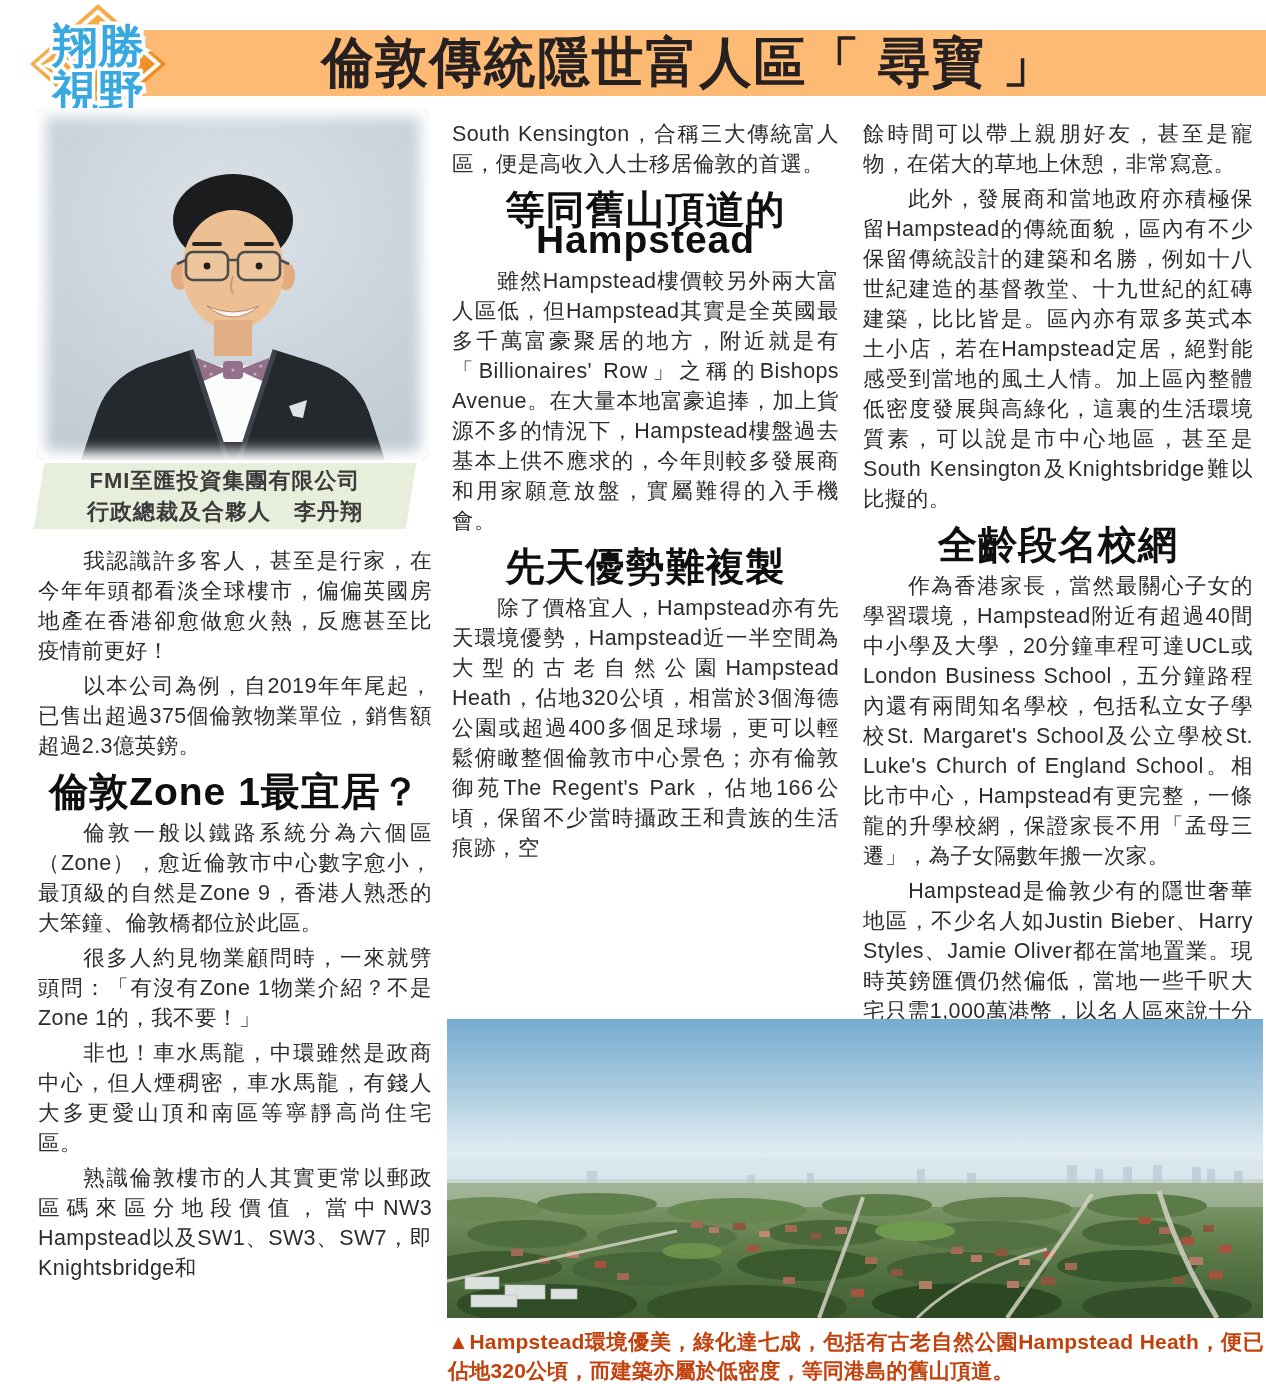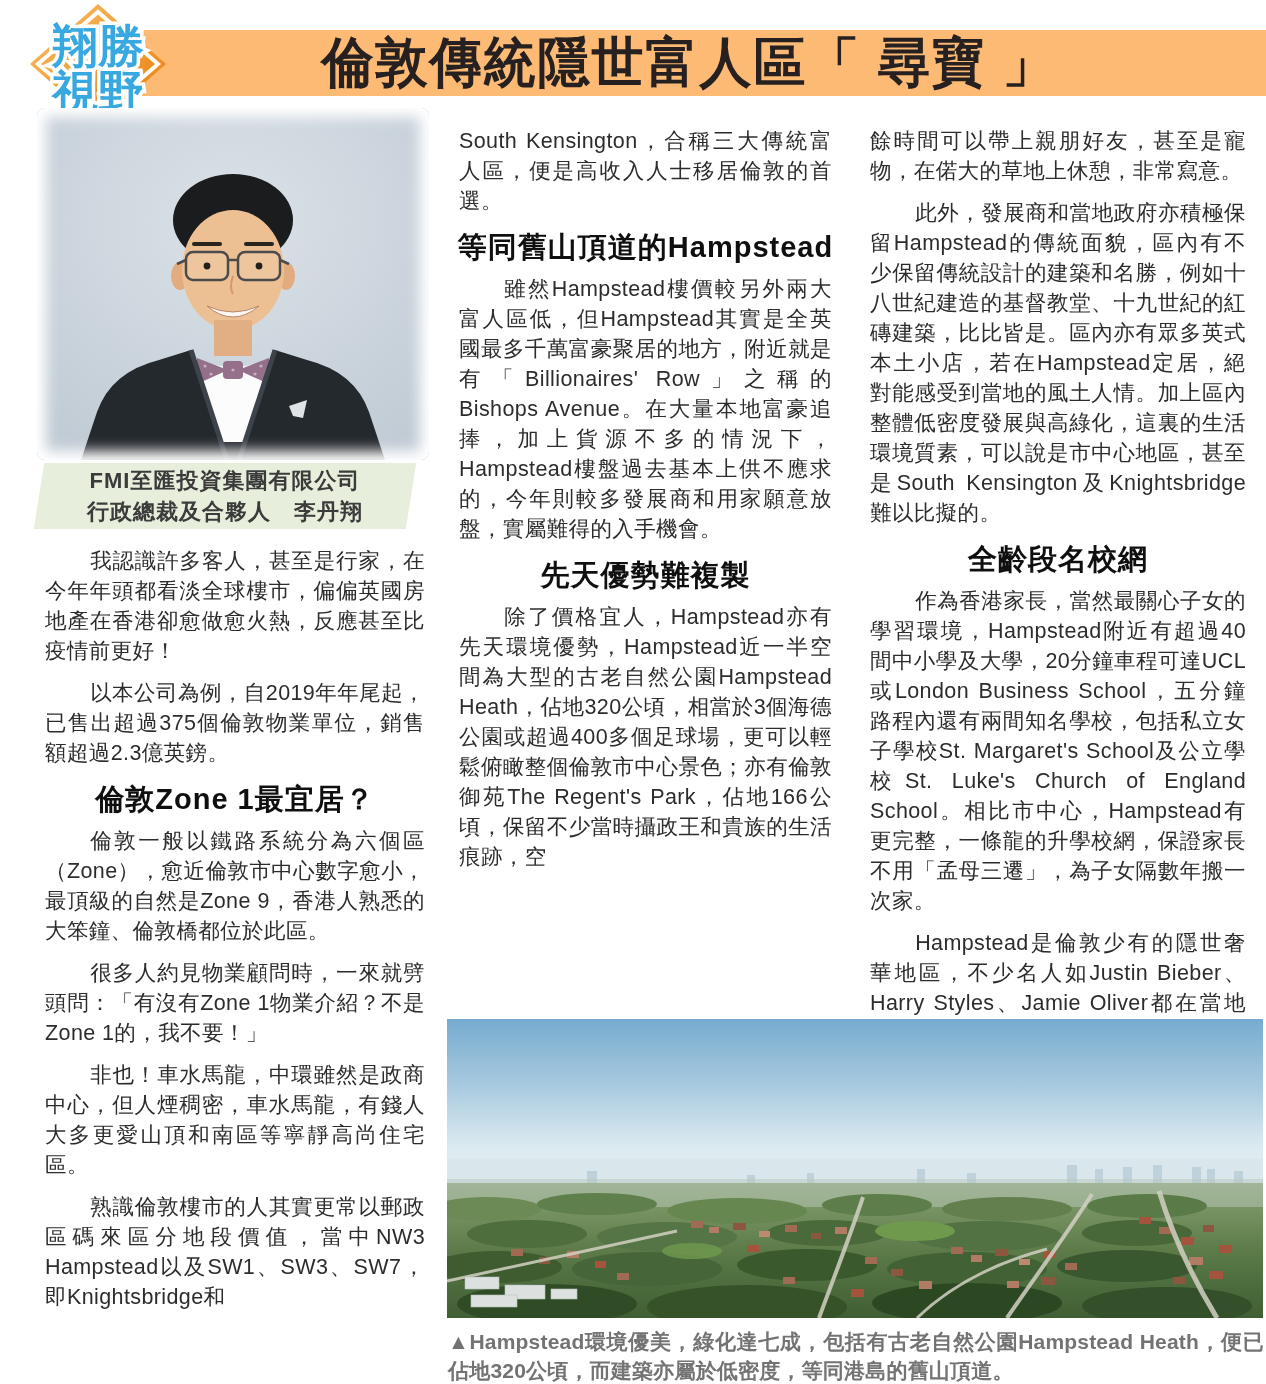--- a/index.html
+++ b/index.html
@@ -15,24 +15,24 @@
   .main-title {
     font-size:52px; font-weight:900; color:#262120; letter-spacing:2px;
     white-space:nowrap; transform:scaleY(1.04);
   }
   .logo { position:absolute; left:28px; top:2px; width:140px; height:124px; }
   
   .col {
     position:absolute; text-align:justify; font-size:21.5px; line-height:30px;
     color:#2c2c2c; letter-spacing:0.4px;
   }
-  .col p { margin:12px; text-indent:2.1em; }
+  .col p { margin:5px; text-indent:2.1em; }
   .col p.noindent { text-indent:0; }
   .col h2 {
-    font-size:29px; font-weight:bold; text-align:center; text-indent:0;
+    font-size:39px; font-weight:bold; text-align:center; text-indent:0;
     margin:16px 0 11px 0; color:#0f0f0f; letter-spacing:1px;
   }
   #col1 { left:33px;  top:108px; width:404px; height:1276px; overflow:hidden; }
   #col2 { left:447px; top:114px; width:397px; height:904px;  overflow:hidden; }
   #col3 { left:858px; top:114px; width:400px; height:916px;  overflow:hidden; }
   .coltext { margin-top:17px; }
   
   .portrait-wrap {
     position:relative; width:392px; height:352px; margin-left:4px;
     border-radius:8px; overflow:hidden;
@@ -49,21 +49,21 @@
     transform:skewX(9deg); text-align:center; font-weight:bold;
     color:#3b3b3b; font-size:22px; line-height:31px; letter-spacing:1px;
   }
   
   .aerial {
     position:absolute; left:447px; top:1019px; width:816px; height:299px;
     overflow:hidden;
   }
   .aerial-caption {
     position:absolute; left:448px; top:1327px; width:816px;
-    font-size:21px; font-weight:bold; line-height:29px; color:#737373;
+    font-size:21px; font-weight:bold; line-height:29px; color:#c2410c;
     text-align:justify; letter-spacing:0.2px;
   }
 </style>
 </head>
 <body>
 
 <div class="page">
 
   <div class="titlebar">
     <div class="main-title">倫敦傳統隱世富人區「 尋寶 」</div>

